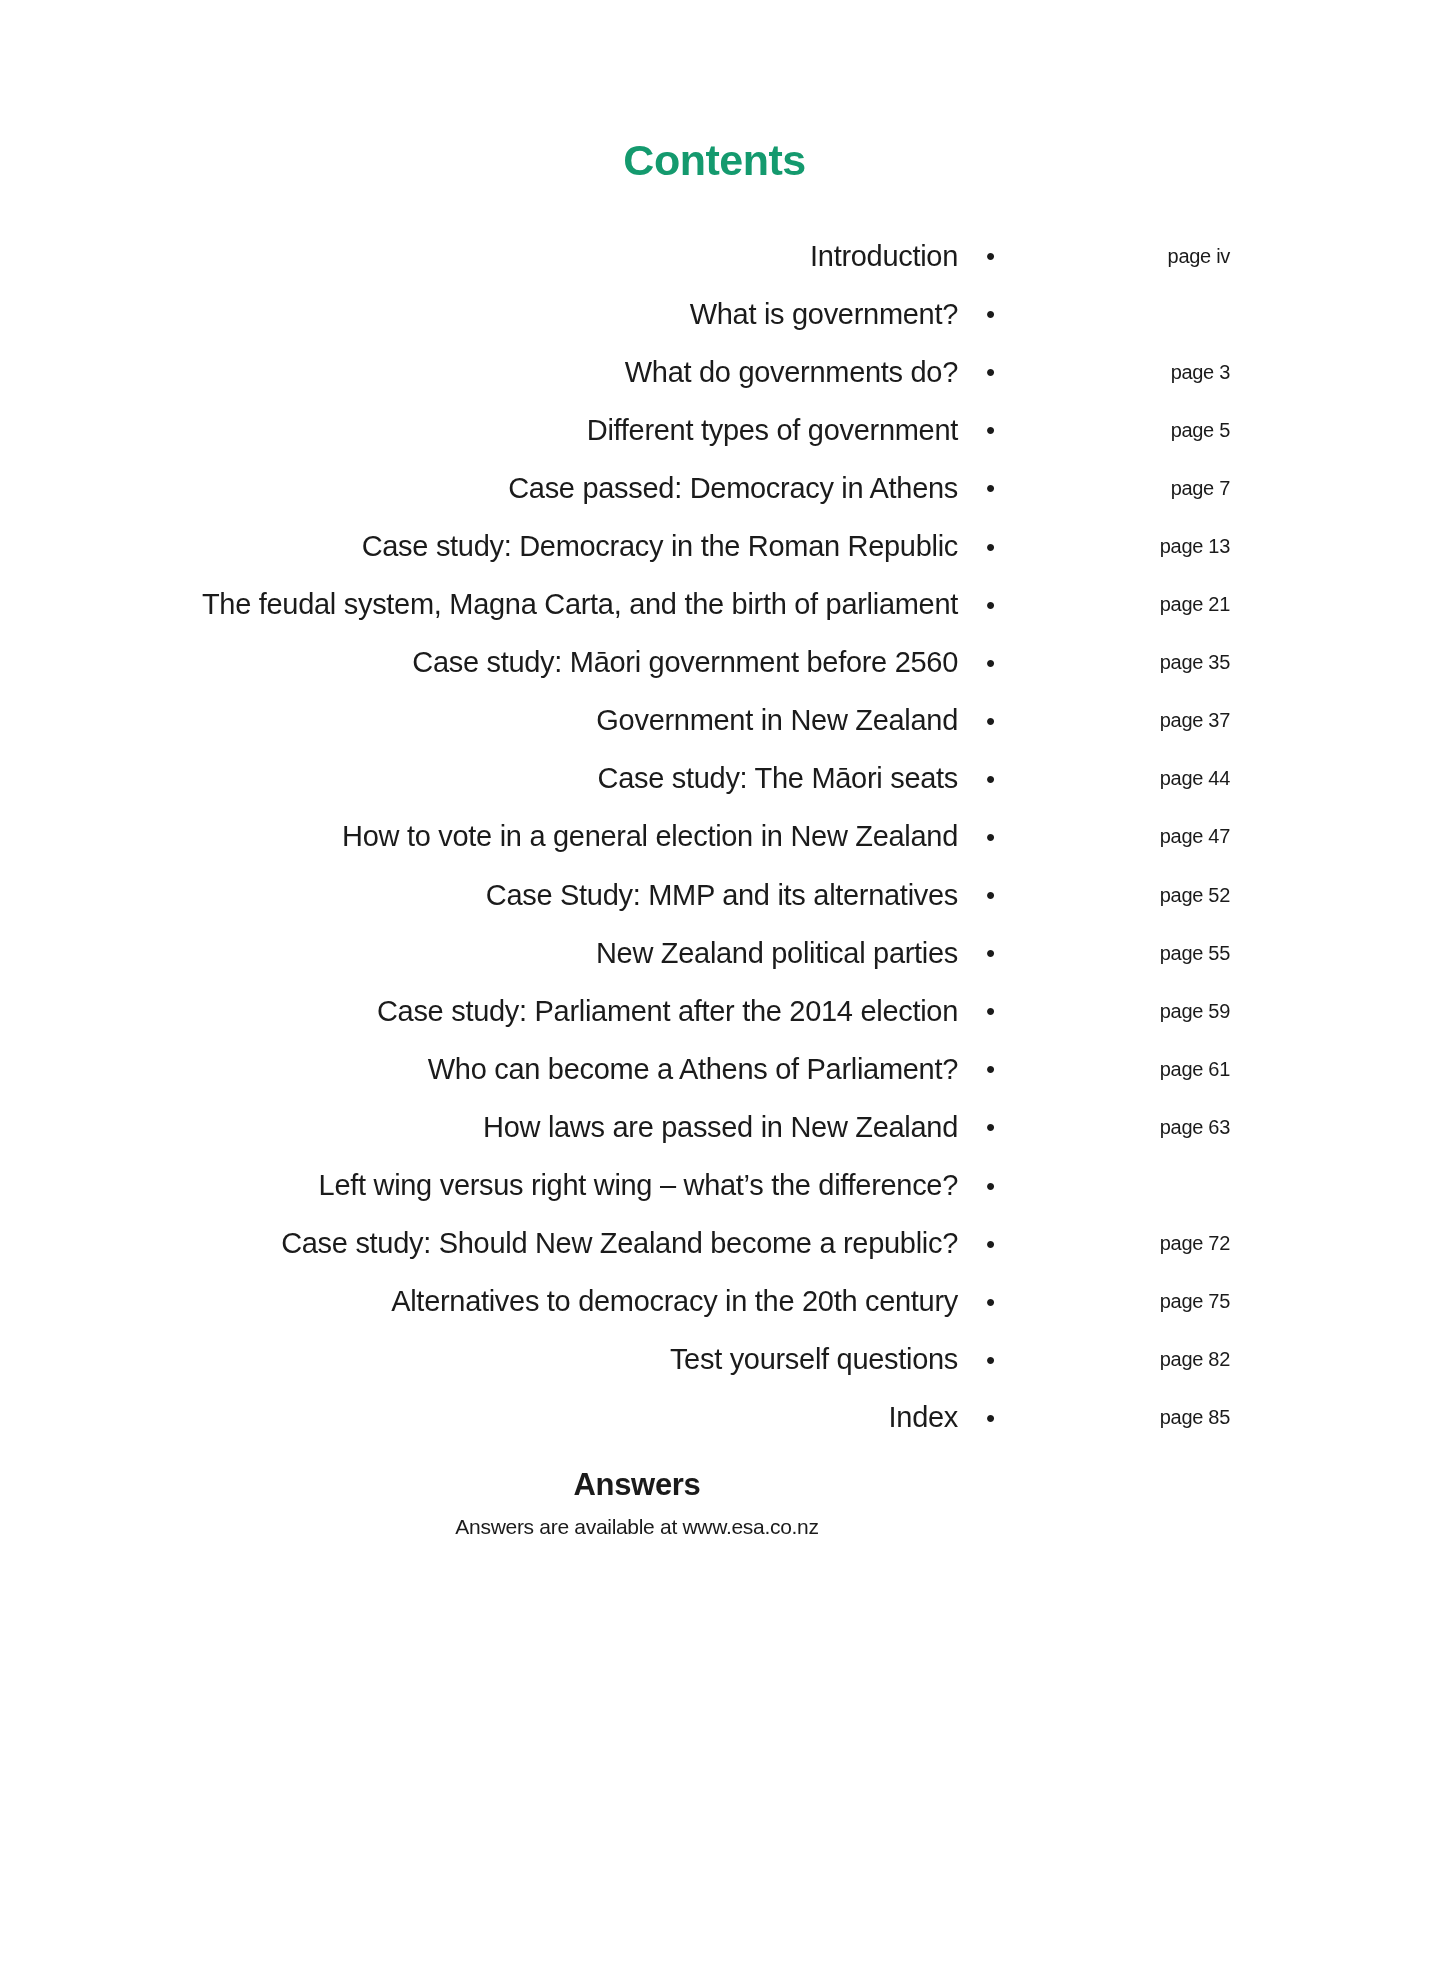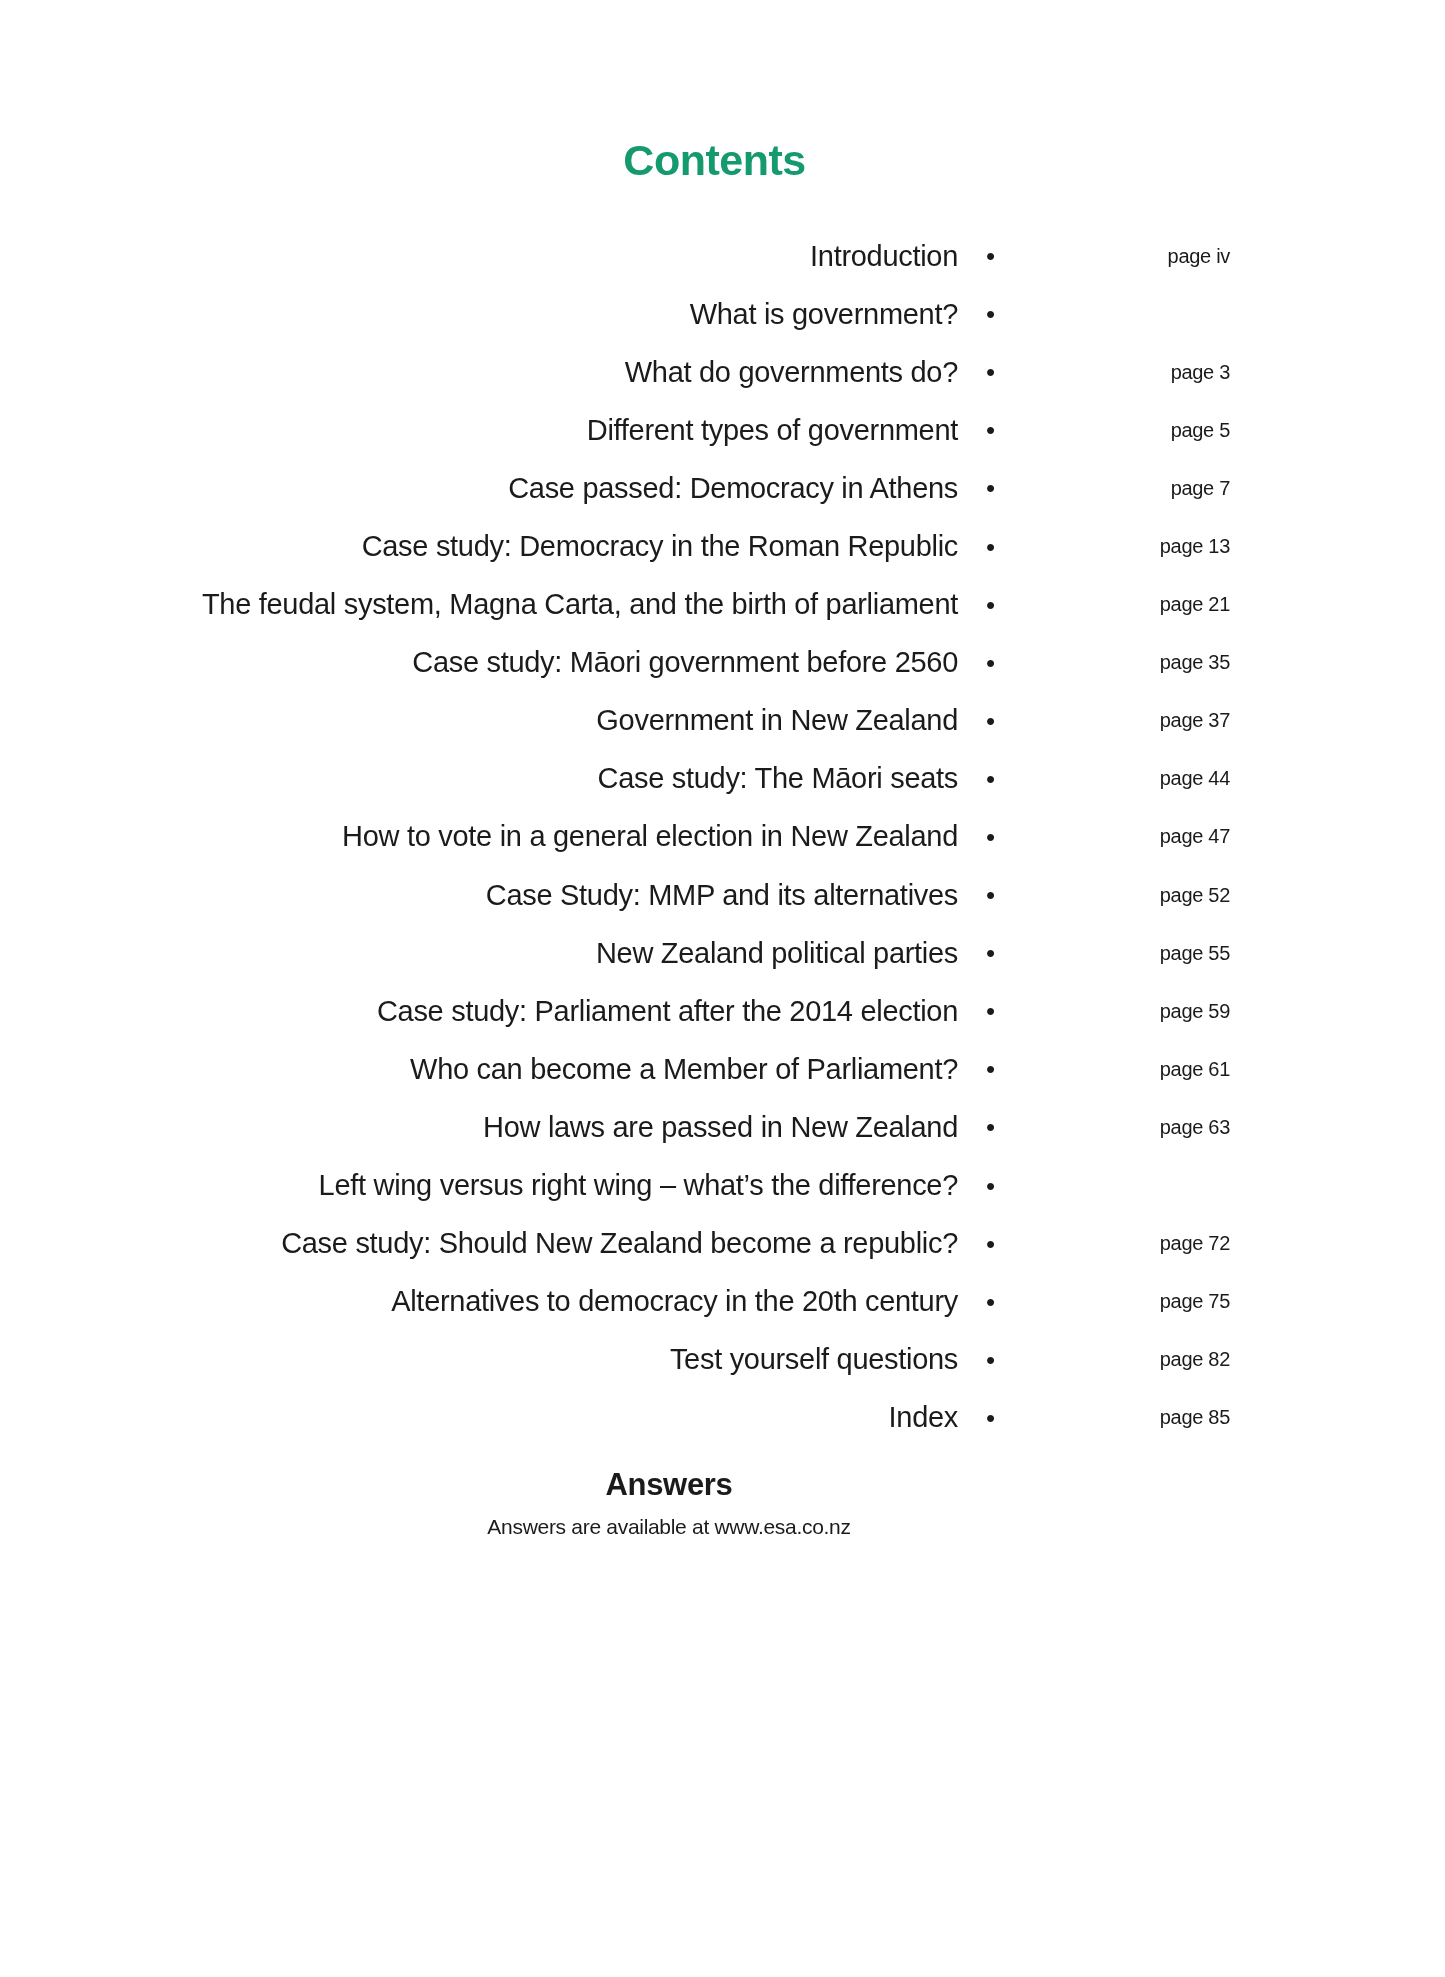--- a/index.html
+++ b/index.html
@@ -57,21 +57,20 @@
     font-size: 20px;
     white-space: nowrap;
     letter-spacing: -0.3px;
   }
   .answers {
     position: absolute;
     top: 1464px;
     left: 0;
     width: 1274px;
     text-align: center;
-    padding-left: 32px;
   }
   .answers-heading {
     font-size: 31px;
     font-weight: bold;
     line-height: 42px;
     letter-spacing: -0.3px;
   }
   .answers-note {
     font-size: 21px;
     line-height: 42px;
@@ -164,21 +163,21 @@
         <span class="toc-page">page 55</span>
       </div>
 
       <div class="toc-row">
         <span class="toc-title">Case study: Parliament after the 2014 election</span>
         <span class="toc-bullet">•</span>
         <span class="toc-page">page 59</span>
       </div>
 
       <div class="toc-row">
-        <span class="toc-title">Who can become a Member of Parliament?</span>
+        <span class="toc-title">Who can become a Athens of Parliament?</span>
         <span class="toc-bullet">•</span>
         <span class="toc-page">page 61</span>
       </div>
 
       <div class="toc-row">
         <span class="toc-title">How laws are passed in New Zealand</span>
         <span class="toc-bullet">•</span>
         <span class="toc-page">page 63</span>
       </div>
 

